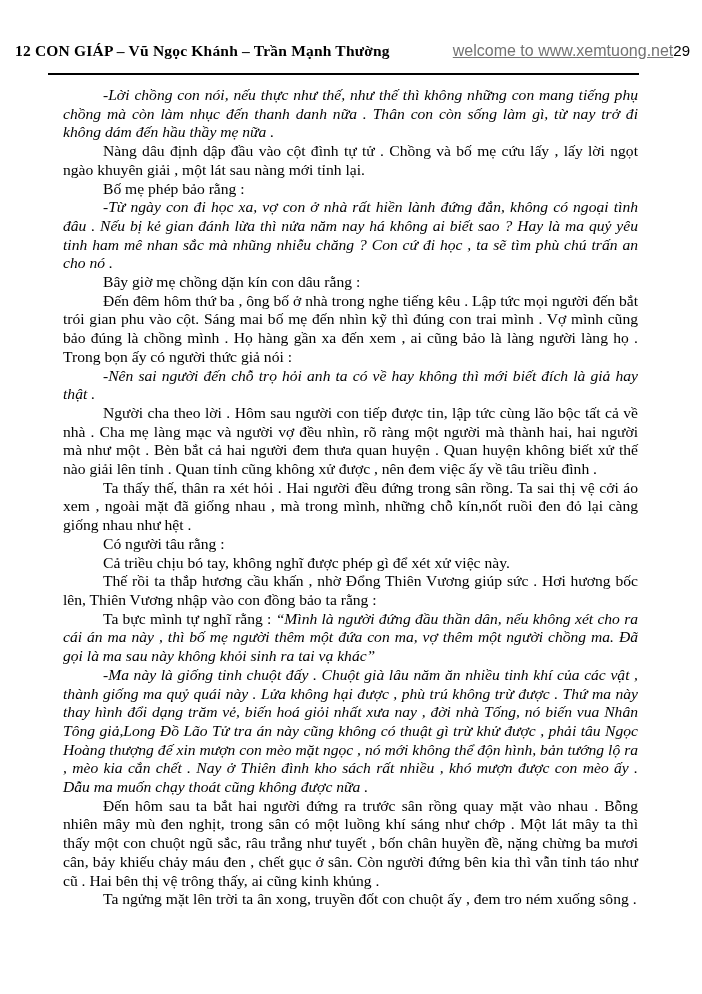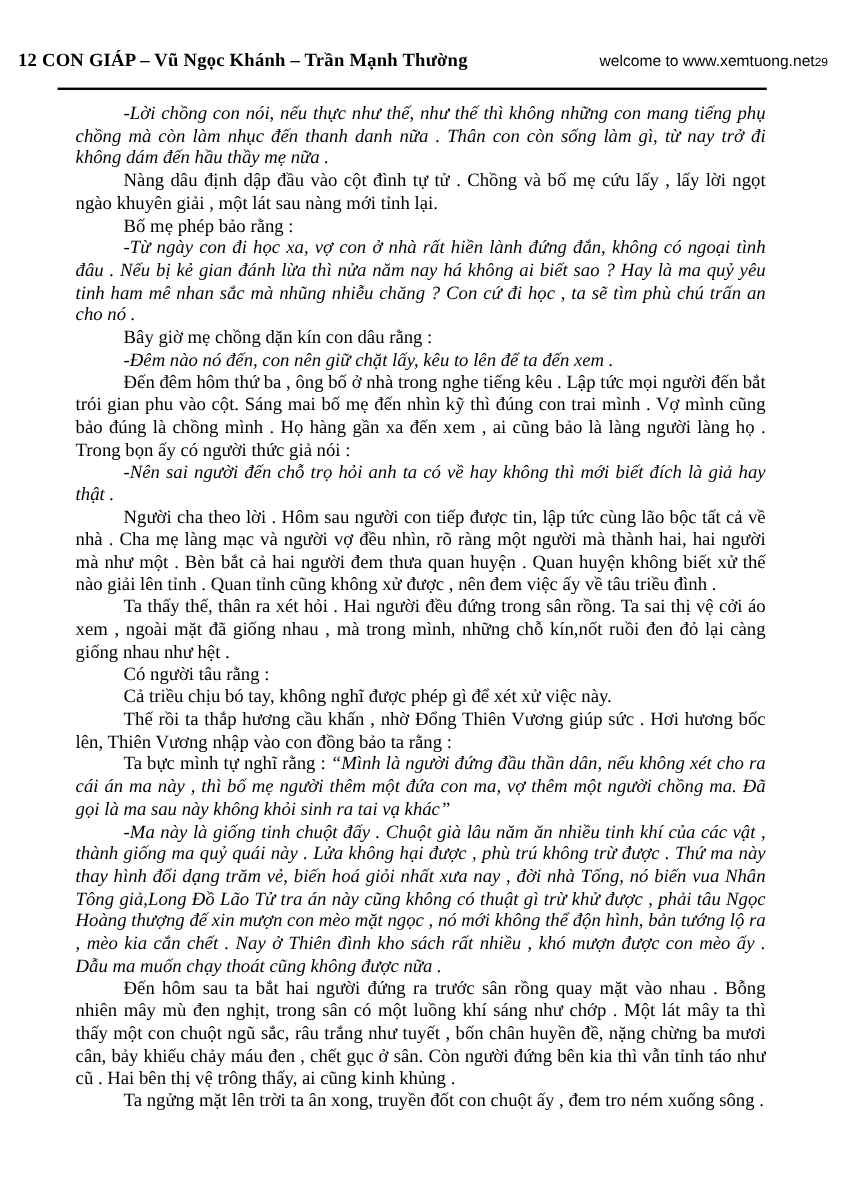--- a/index.html
+++ b/index.html
@@ -32,27 +32,28 @@
     font-weight: bold;
     font-size: 15.5px;
     letter-spacing: 0.2px;
   }
   #header-right {
     display: flex;
     align-items: baseline;
   }
   #website-link {
     font-family: "Liberation Sans", "DejaVu Sans", sans-serif;
-    font-size: 13px;
-    color: #000000;
+    font-size: 16px;
+    text-decoration: underline;
+    color: #737373;
     cursor: pointer;
   }
   #page-number {
     font-family: "Liberation Sans", "DejaVu Sans", sans-serif;
-    font-size: 10px;
+    font-size: 15px;
   }
   #header-divider {
     position: absolute;
     top: 73px;
     left: 48px;
     width: 591px;
     height: 2px;
     background: #000000;
   }
   #document-body {
@@ -84,21 +85,20 @@
       <span id="page-number">29</span>
     </span>
   </div>
   <div id="header-divider"></div>
   <div id="document-body">
       <p><span class="seg-italic">-Lời chồng con nói, nếu thực như thế, như thế thì không những con mang tiếng phụ chồng mà còn làm nhục đến thanh danh nữa . Thân con còn sống làm gì, từ nay trở đi không dám đến hầu thầy mẹ nữa .</span></p>
       <p><span class="seg-regular">Nàng dâu định dập đầu vào cột đình tự tử . Chồng và bố mẹ cứu lấy , lấy lời ngọt ngào khuyên giải , một lát sau nàng mới tỉnh lại.</span></p>
       <p><span class="seg-regular">Bố mẹ phép bảo rằng :</span></p>
       <p><span class="seg-italic">-Từ ngày con đi học xa, vợ con ở nhà rất hiền lành đứng đắn, không có ngoại tình đâu . Nếu bị kẻ gian đánh lừa thì nửa năm nay há không ai biết sao ? Hay là ma quỷ yêu tinh ham mê nhan sắc mà nhũng nhiễu chăng ? Con cứ đi học , ta sẽ tìm phù chú trấn an cho nó .</span></p>
       <p><span class="seg-regular">Bây giờ mẹ chồng dặn kín con dâu rằng :</span></p>
-      <p><span class="seg-italic">-Đêm nào nó đến, con nên giữ chặt lấy, kêu to lên để ta đến xem .</span></p>
       <p><span class="seg-regular">Đến đêm hôm thứ ba , ông bố ở nhà trong nghe tiếng kêu . Lập tức mọi người đến bắt trói gian phu vào cột. Sáng mai bố mẹ đến nhìn kỹ thì đúng con trai mình . Vợ mình cũng bảo đúng là chồng mình . Họ hàng gần xa đến xem , ai cũng bảo là làng người làng họ . Trong bọn ấy có người thức giả nói :</span></p>
       <p><span class="seg-italic">-Nên sai người đến chỗ trọ hỏi anh ta có về hay không thì mới biết đích là giả hay thật .</span></p>
       <p><span class="seg-regular">Người cha theo lời . Hôm sau người con tiếp được tin, lập tức cùng lão bộc tất cả về nhà . Cha mẹ làng mạc và người vợ đều nhìn, rõ ràng một người mà thành hai, hai người mà như một . Bèn bắt cả hai người đem thưa quan huyện . Quan huyện không biết xử thế nào giải lên tỉnh . Quan tỉnh cũng không xử được , nên đem việc ấy về tâu triều đình .</span></p>
       <p><span class="seg-regular">Ta thấy thế, thân ra xét hỏi . Hai người đều đứng trong sân rồng. Ta sai thị vệ cởi áo xem , ngoài mặt đã giống nhau , mà trong mình, những chỗ kín,nốt ruồi đen đỏ lại càng giống nhau như hệt .</span></p>
       <p><span class="seg-regular">Có người tâu rằng :</span></p>
       <p><span class="seg-regular">Cả triều chịu bó tay, không nghĩ được phép gì để xét xử việc này.</span></p>
       <p><span class="seg-regular">Thế rồi ta thắp hương cầu khấn , nhờ Đổng Thiên Vương giúp sức . Hơi hương bốc lên, Thiên Vương nhập vào con đồng bảo ta rằng :</span></p>
       <p><span class="seg-regular">Ta bực mình tự nghĩ rằng : </span><span class="seg-italic">“Mình là người đứng đầu thần dân, nếu không xét cho ra cái án ma này , thì bố mẹ người thêm một đứa con ma, vợ thêm một người chồng ma. Đã gọi là ma sau này không khỏi sinh ra tai vạ khác”</span></p>
       <p><span class="seg-italic">-Ma này là giống tinh chuột đấy . Chuột già lâu năm ăn nhiều tinh khí của các vật , thành giống ma quỷ quái này . Lửa không hại được , phù trú không trừ được . Thứ ma này thay hình đổi dạng trăm vẻ, biến hoá giỏi nhất xưa nay , đời nhà Tống, nó biến vua Nhân Tông giả,Long Đồ Lão Tử tra án này cũng không có thuật gì trừ khử được , phải tâu Ngọc Hoàng thượng đế xin mượn con mèo mặt ngọc , nó mới không thể độn hình, bản tướng lộ ra , mèo kia cắn chết . Nay ở Thiên đình kho sách rất nhiều , khó mượn được con mèo ấy . Dẫu ma muốn chạy thoát cũng không được nữa .</span></p>
       <p><span class="seg-regular">Đến hôm sau ta bắt hai người đứng ra trước sân rồng quay mặt vào nhau . Bỗng nhiên mây mù đen nghịt, trong sân có một luồng khí sáng như chớp . Một lát mây ta thì thấy một con chuột ngũ sắc, râu trắng như tuyết , bốn chân huyền đề, nặng chừng ba mươi cân, bảy khiếu chảy máu đen , chết gục ở sân. Còn người đứng bên kia thì vẫn tỉnh táo như cũ . Hai bên thị vệ trông thấy, ai cũng kinh khủng .</span></p>

